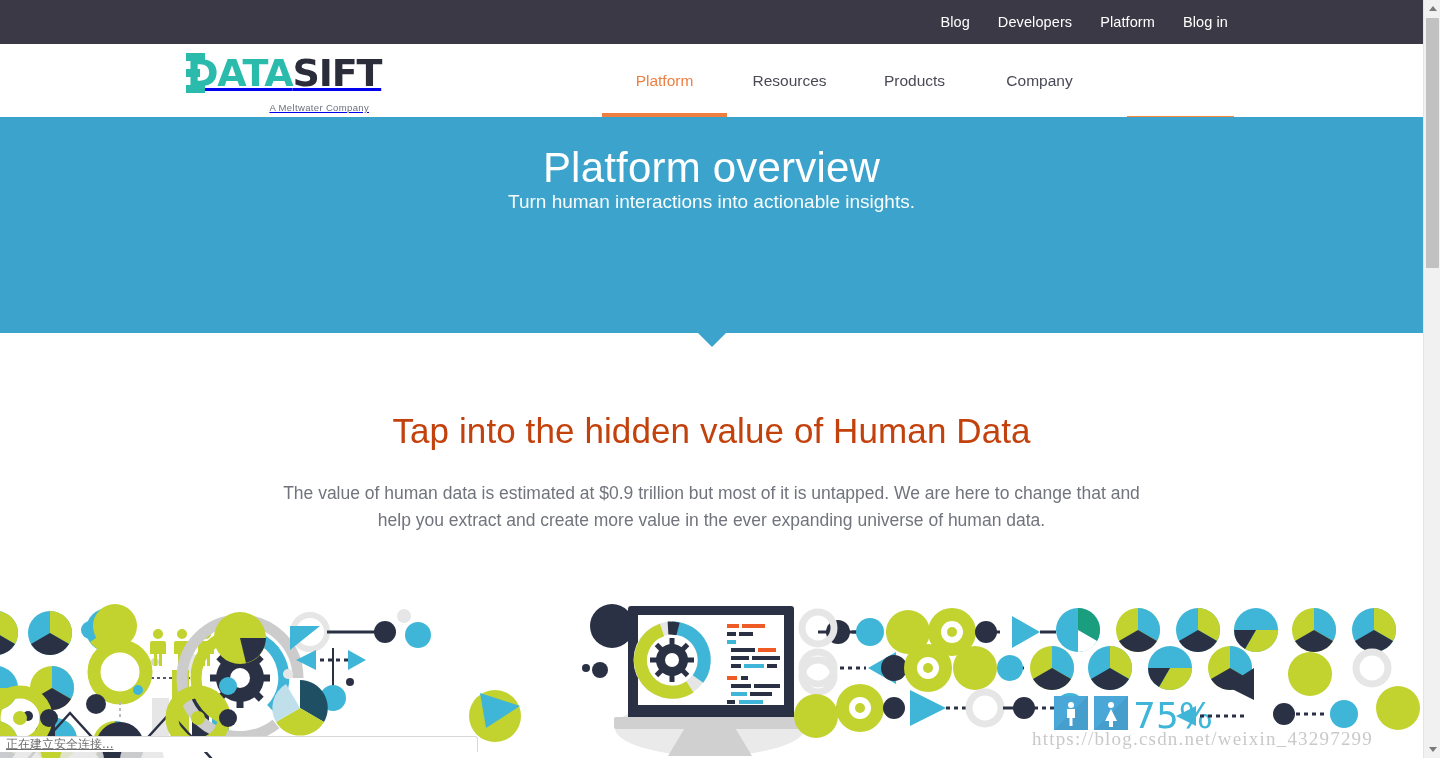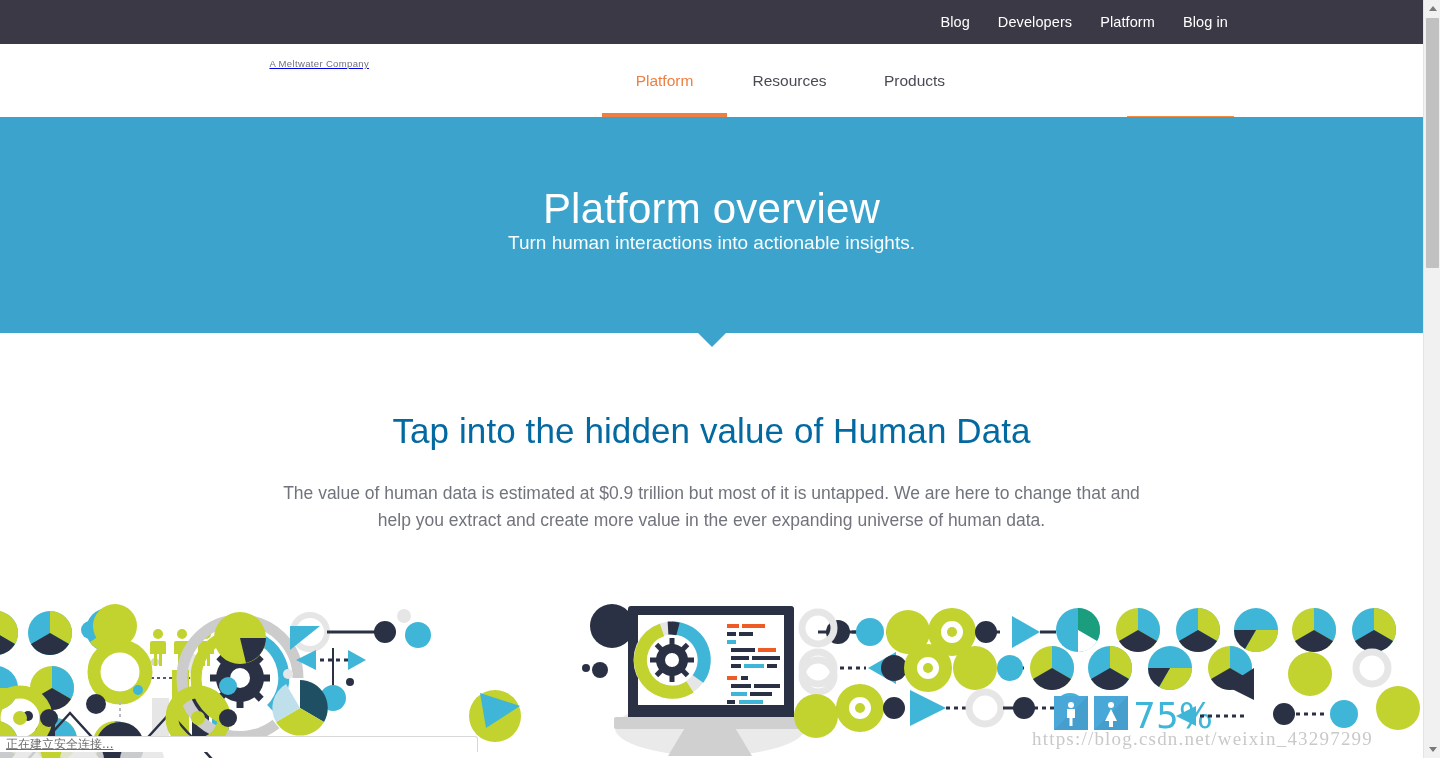--- a/index.html
+++ b/index.html
@@ -148,21 +148,21 @@
   }
 
   
   .hero {
     position: relative;
     height: 216px;
     background: #3ca4cc;
     text-align: center;
   }
   .hero-title {
-    padding-top: 69px;
+    padding-top: 28px;
     font-size: 42px;
     font-weight: normal;
     color: #ffffff;
     letter-spacing: .2px;
     line-height: 1.1;
   }
   .hero-sub {
     font-size: 19px;
     color: #ffffff;
     font-weight: normal;
@@ -180,21 +180,21 @@
   }
 
   
   .value-section {
     text-align: center;
     padding-top: 78px;
   }
   .value-title {
     font-size: 35px;
     font-weight: normal;
-    color: #0369a1;
+    color: #c2410c;
     letter-spacing: .1px;
   }
   .value-body {
     margin: 29px auto 0;
     width: 870px;
     font-size: 17.5px;
     line-height: 1.52;
     color: #71747c;
   }
 
@@ -289,27 +289,37 @@
     <div class="utility-bar">
       <a class="utility-link" href="#">Blog</a>
       <a class="utility-link" href="#">Developers</a>
       <a class="utility-link" href="#">Platform</a>
       <a class="utility-link" href="#">Blog in</a>
     </div>
 
     <div class="header">
 
       <a class="logo-block" href="#">
+        <div class="logo-word">
+          <span class="logo-mark">
+            <i class="b1"></i>
+              <i class="b2"></i>
+              <i class="b3"></i>
+          </span>
+          <span class="logo-data">DATA</span>
+          <span class="logo-sift">SIFT</span>
+        </div>
         <div class="logo-tag">A Meltwater Company</div>
       </a>
 
       <nav class="main-nav">
         <a class="nav-item active" href="#">Platform</a>
         <a class="nav-item" href="#">Resources</a>
         <a class="nav-item" href="#">Products</a>
+        <a class="nav-item" href="#">Company</a>
       </nav>
 
       <button class="cta-button">CONTACT US</button>
     </div>
 
     <section class="hero">
       <h1 class="hero-title">Platform overview</h1>
       <p class="hero-sub">Turn human interactions into actionable insights.</p>
       <span class="hero-notch"></span>
     </section>

